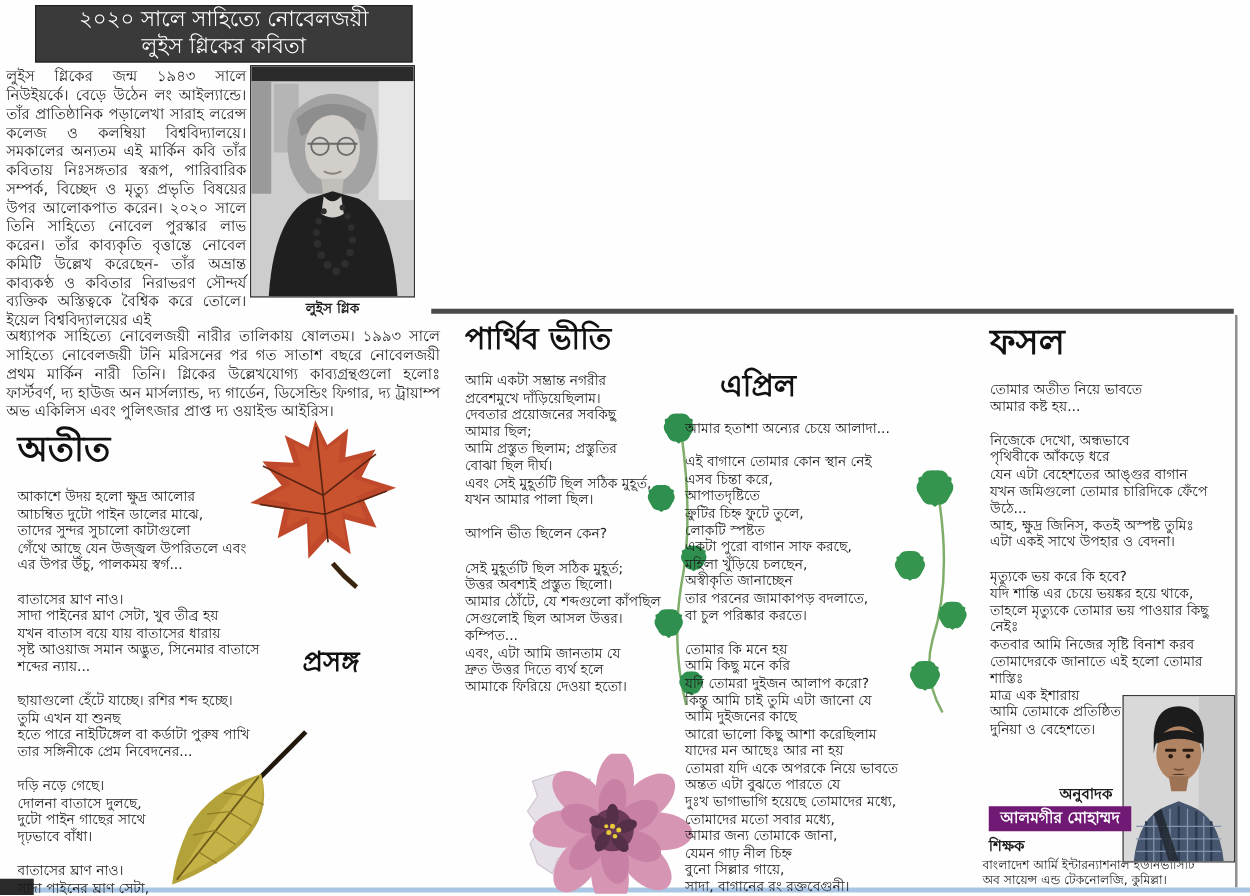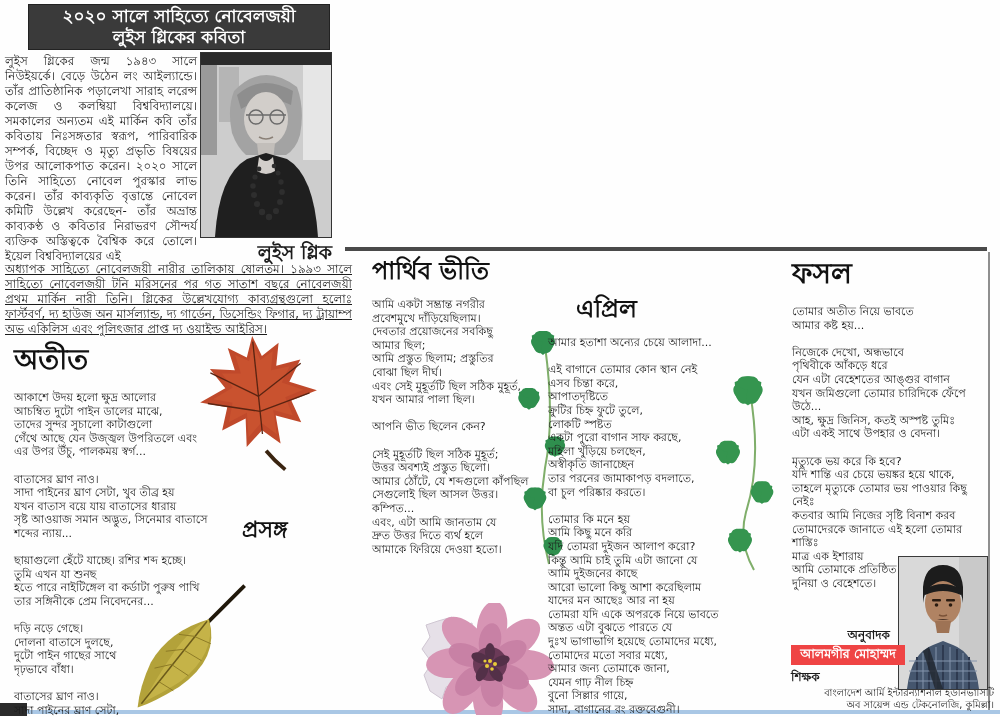--- a/index.html
+++ b/index.html
@@ -3,29 +3,29 @@
 <meta charset="utf-8">
 <style>
   html,body{margin:0;padding:0;}
   body{font-family:"DejaVu Sans",sans-serif;background:#ffffff;}
   .page{position:relative;width:1000px;height:717px;background:#fefefe;overflow:hidden;color:#1c1c1c;}
 
   .abs{position:absolute;}
 
   .title-box{left:28px;top:4px;width:300px;height:44px;background:#3a3a3a;border:1px solid #222;
     color:#ffffff;display:flex;align-items:center;justify-content:center;text-align:center;
-    font-weight:bold;font-size:17px;line-height:21px;white-space:pre-line;z-index:2;}
+    font-weight:normal;font-size:17px;line-height:21px;white-space:pre-line;z-index:2;}
 
   .intro{font-size:11.8px;line-height:15px;text-align:justify;z-index:1;}
   .intro-narrow{left:5px;top:54px;width:192px;}
-  .intro-wide{left:5px;top:262px;width:347px;text-decoration:underline;}
+  .intro-wide{left:5px;top:262px;width:347px;}
 
   .photo-frame{left:200px;top:52px;width:130px;height:184px;border:1px solid #333;background:#cfcfcf;z-index:2;}
   .photo-frame svg{display:block;}
-  .photo-caption{left:200px;top:238px;width:132px;text-align:right;font-weight:bold;font-size:19px;}
+  .photo-caption{left:200px;top:238px;width:132px;text-align:center;font-weight:bold;font-size:11px;}
 
   .hrule{left:345px;top:247px;width:642px;height:4px;background:#4a4a4a;z-index:2;}
   .vrule{left:988px;top:252px;width:2px;height:458px;background:#8f8f8f;}
   .bottom-line{left:0;top:710px;width:1000px;height:4px;background:#a9c7e5;}
   .corner-mark{left:0;top:703px;width:27px;height:13px;background:#2b2b2b;}
 
   .poem-title{font-weight:bold;color:#111;}
   .poem-text{font-size:11px;line-height:13.6px;white-space:pre-line;}
 
   .col-past{left:14px;top:338px;width:195px;z-index:1;}
@@ -41,24 +41,24 @@
 
   .deco{z-index:0;}
   .maple{left:190px;top:330px;width:138px;height:142px;}
   .yellow-leaf{left:132px;top:580px;width:122px;height:135px;}
   .clover-left{left:515px;top:328px;width:58px;height:238px;}
   .clover-right{left:710px;top:372px;width:72px;height:200px;}
   .flower{left:418px;top:603px;width:136px;height:112px;}
 
   .tr-photo{left:898px;top:556px;width:88px;height:132px;border:1px solid #3a3a3a;background:#dcdcdc;z-index:2;}
   .tr-role{left:788px;top:626px;width:102px;text-align:right;font-weight:bold;font-size:12px;}
-  .tr-name{left:791px;top:645px;width:114px;height:20px;background:#ef4444;color:#ffffff;
+  .tr-name{left:791px;top:645px;width:114px;height:20px;background:#701a75;color:#ffffff;
     display:flex;align-items:center;justify-content:center;font-weight:bold;font-size:12.5px;z-index:3;}
   .tr-designation{left:791px;top:668px;width:114px;text-align:left;font-weight:bold;font-size:12px;}
-  .tr-institution{left:786px;top:687px;width:208px;text-align:right;font-size:9.8px;line-height:12px;white-space:pre-line;}
+  .tr-institution{left:786px;top:687px;width:208px;text-align:left;font-size:9.8px;line-height:12px;white-space:pre-line;}
 </style>
 </head>
 <body>
 
 <div class="page">
 
   <div class="abs title-box">২০২০ সালে সাহিত্যে নোবেলজয়ী
 লুইস গ্লিকের কবিতা</div>
 
   <div class="abs intro intro-narrow">লুইস গ্লিকের জন্ম ১৯৪৩ সালে নিউইয়র্কে। বেড়ে উঠেন লং আইল্যান্ডে। তাঁর প্রাতিষ্ঠানিক পড়ালেখা সারাহ লরেন্স কলেজ ও কলম্বিয়া বিশ্ববিদ্যালয়ে। সমকালের অন্যতম এই মার্কিন কবি তাঁর কবিতায় নিঃসঙ্গতার স্বরূপ, পারিবারিক সম্পর্ক, বিচ্ছেদ ও মৃত্যু প্রভৃতি বিষয়ের উপর আলোকপাত করেন। ২০২০ সালে তিনি সাহিত্যে নোবেল পুরস্কার লাভ করেন। তাঁর কাব্যকৃতি বৃত্তান্তে নোবেল কমিটি উল্লেখ করেছেন- তাঁর অভ্রান্ত কাব্যকণ্ঠ ও কবিতার নিরাভরণ সৌন্দর্য ব্যক্তিক অস্তিত্বকে বৈশ্বিক করে তোলে। ইয়েল বিশ্ববিদ্যালয়ের এই</div>

